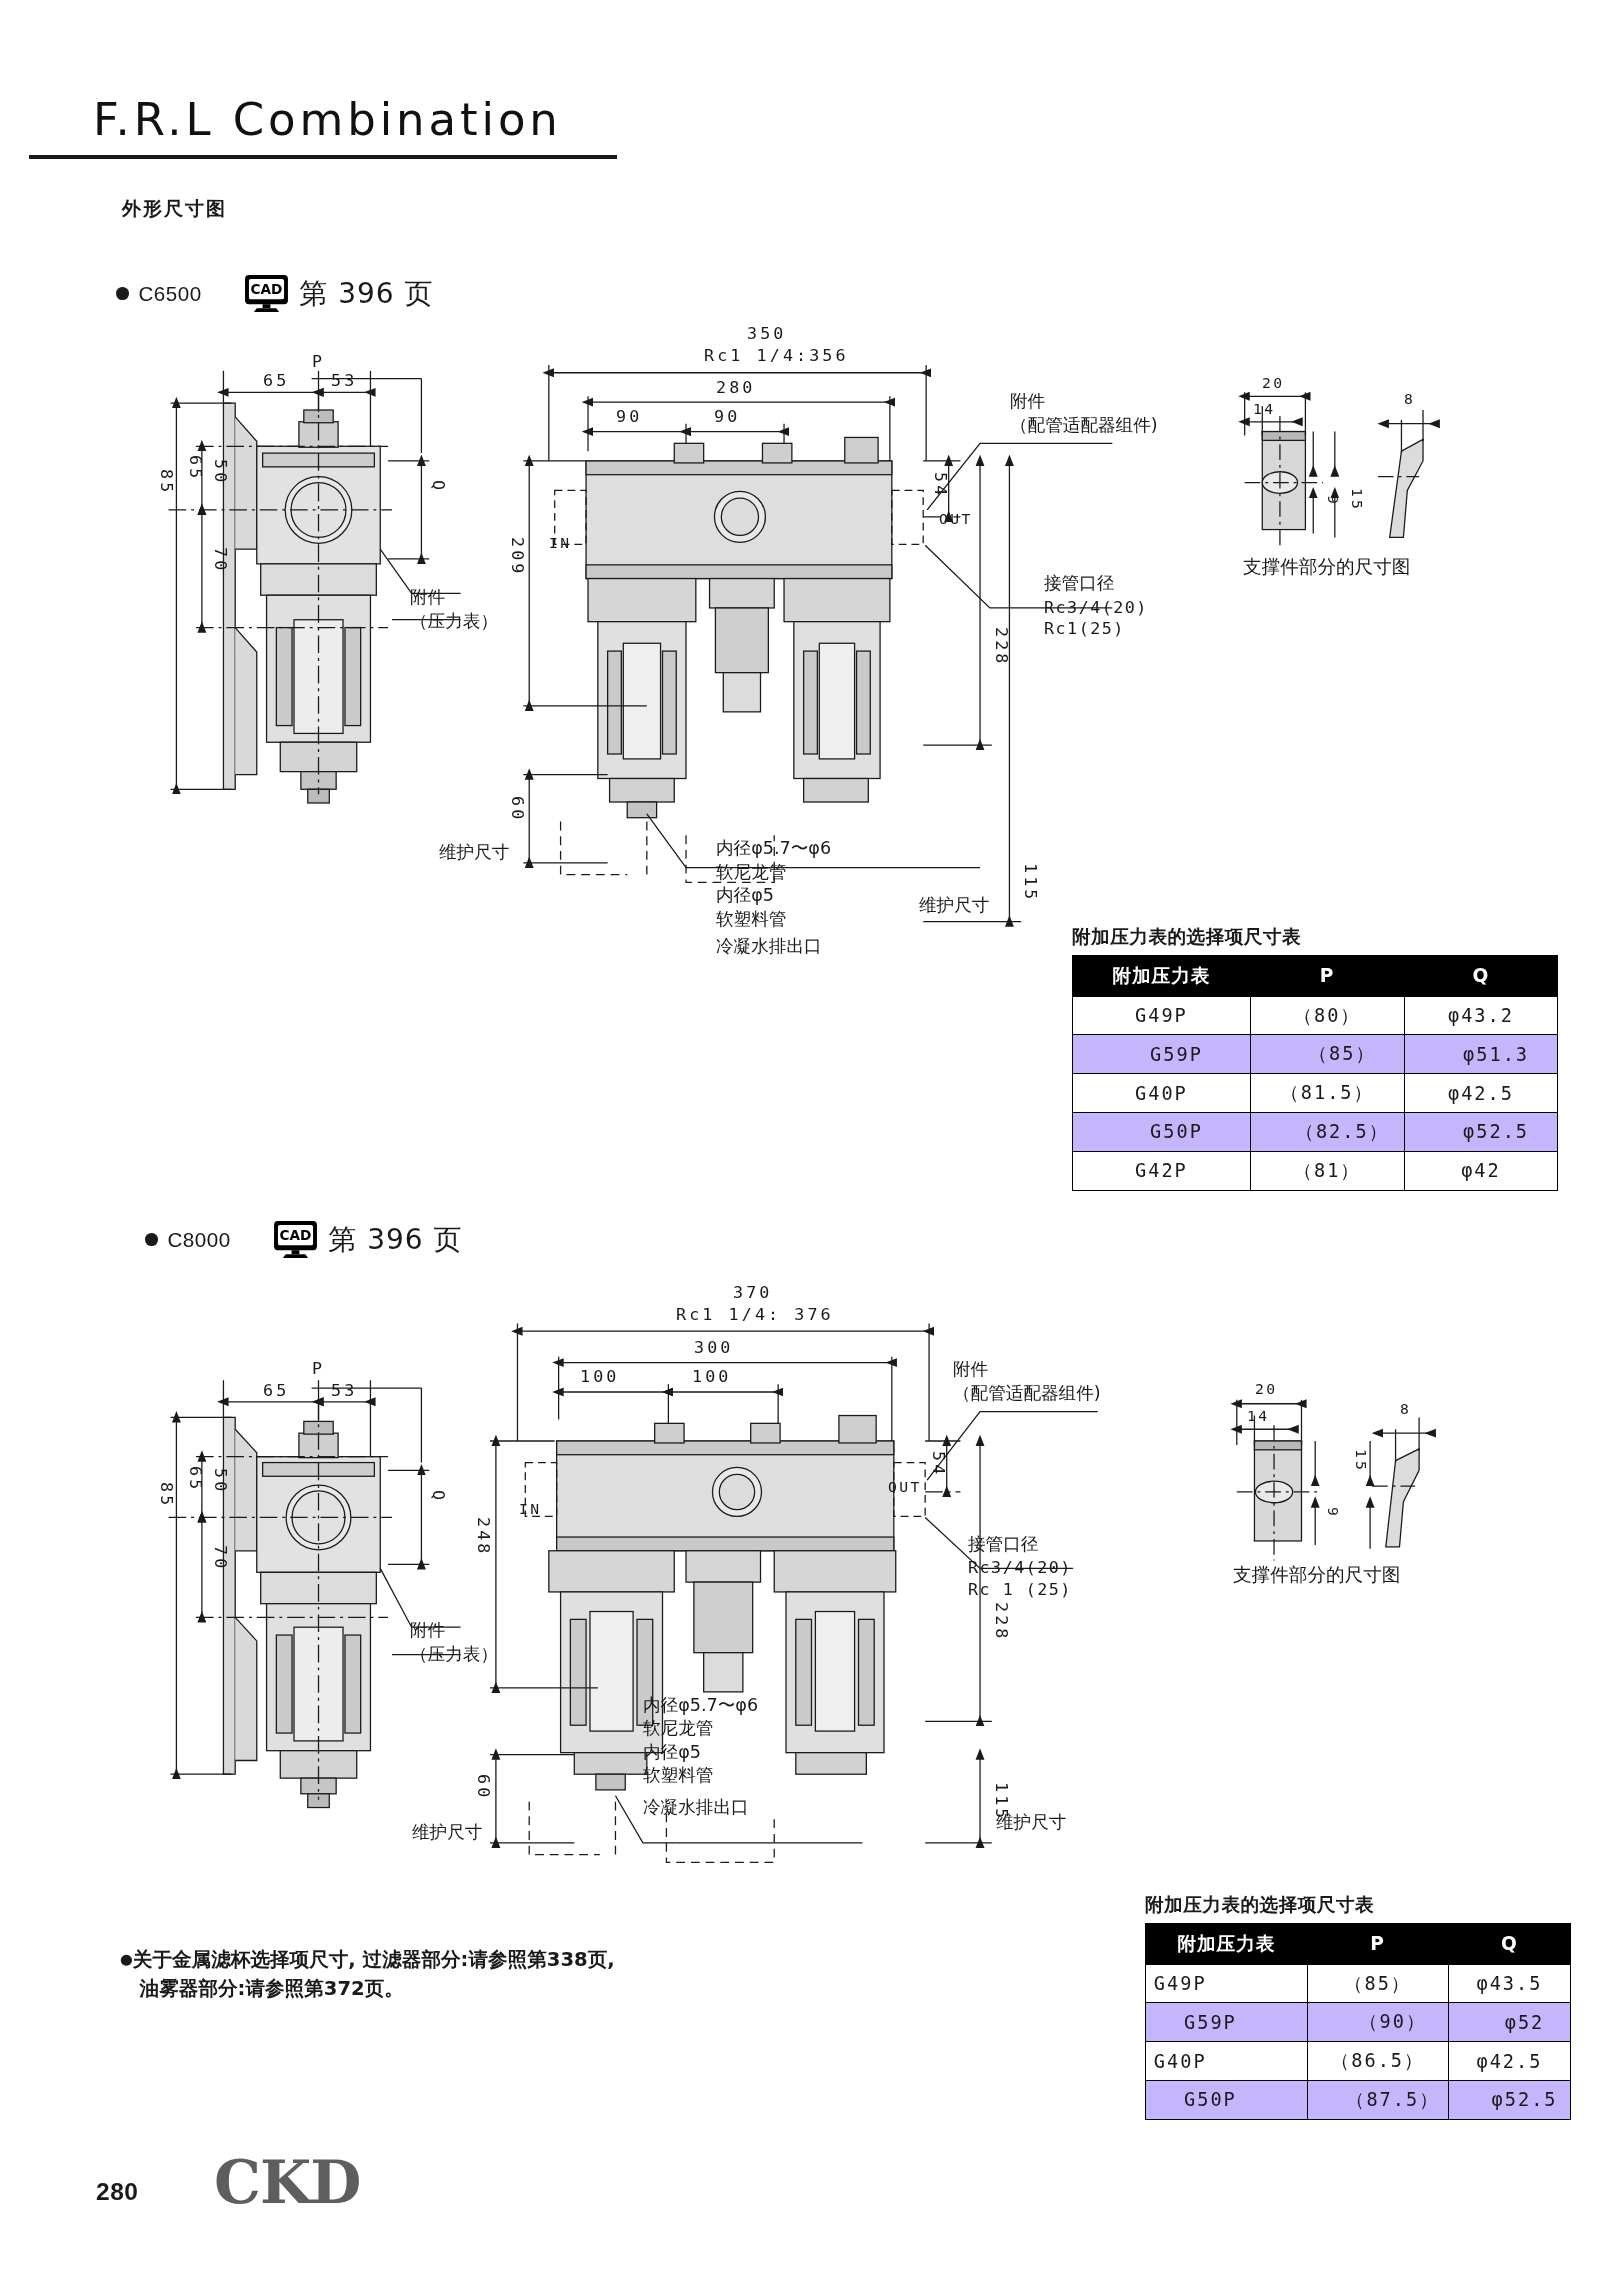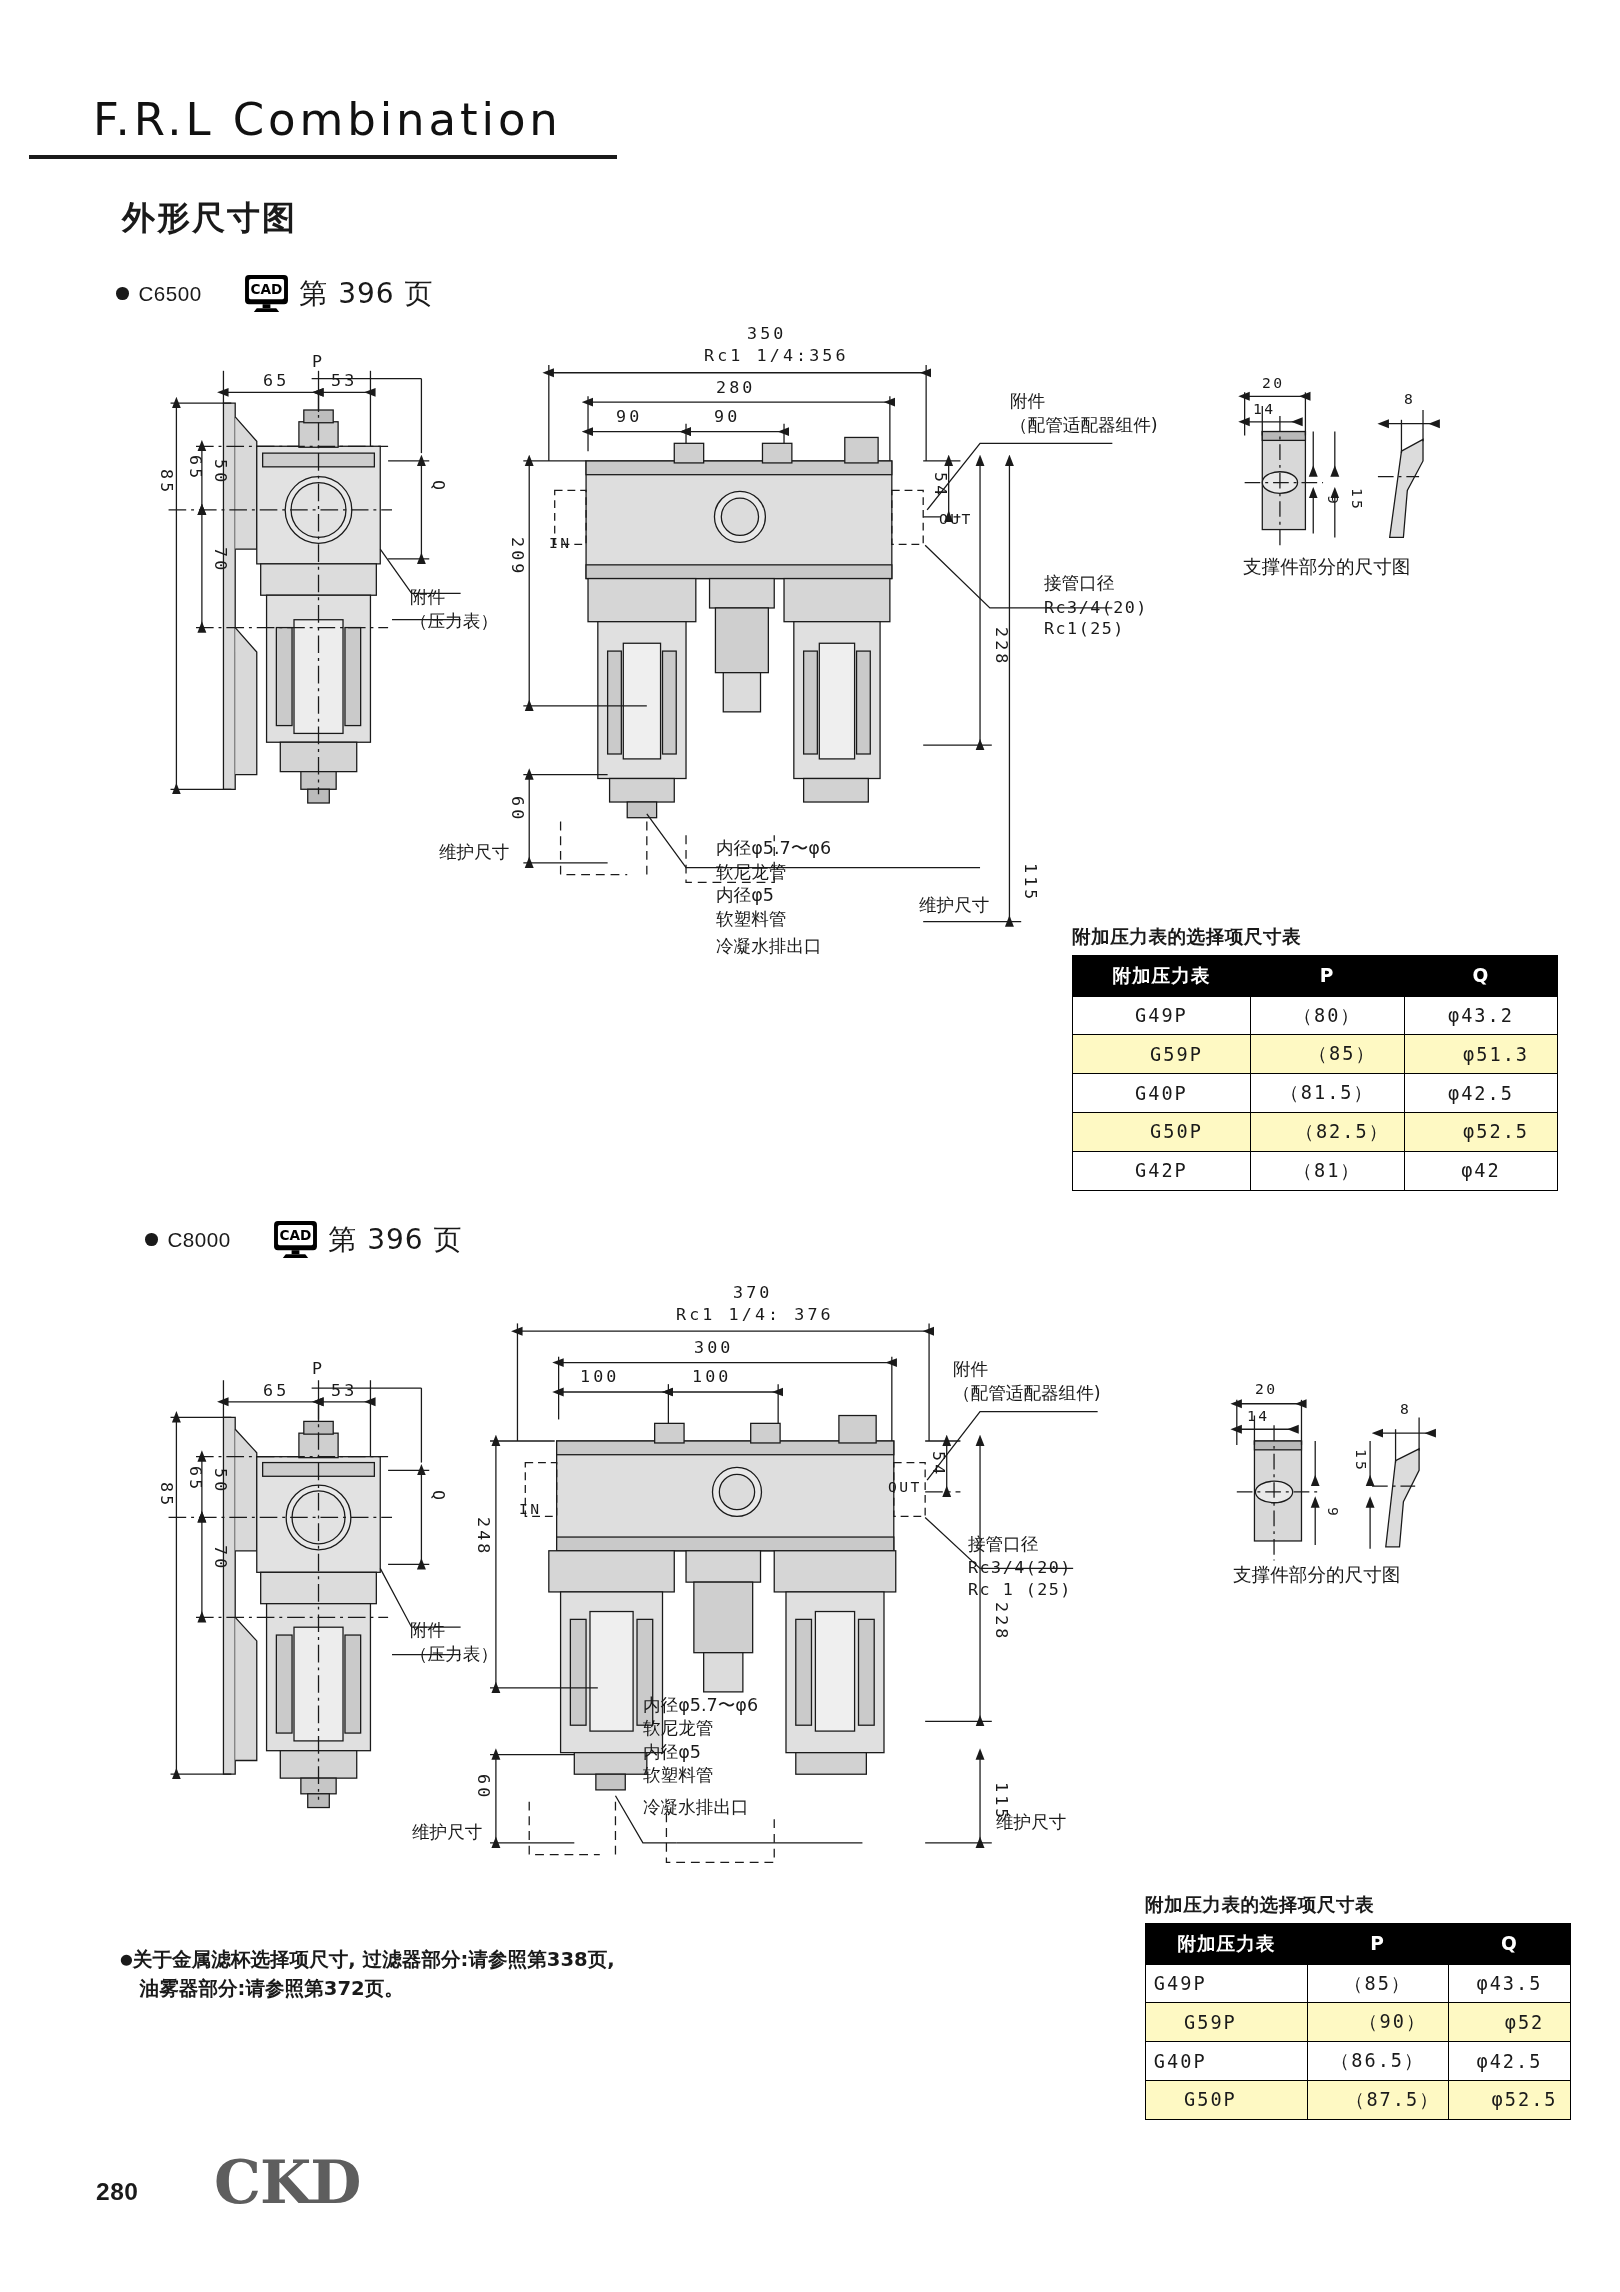--- a/index.html
+++ b/index.html
@@ -18,21 +18,21 @@
     position:absolute;left:93px;top:93px;
     font-size:45px;letter-spacing:3.9px;font-weight:400;
     color:#111;
     font-family:"DejaVu Sans","Liberation Sans",sans-serif;
   }
   .title-rule{
     position:absolute;left:29px;top:155px;width:588px;height:3.9px;background:#1a1a1a;
   }
   .section-heading{
     position:absolute;left:122px;top:196px;
-    font-size:33px;font-weight:700;letter-spacing:2px;
+    font-size:19px;font-weight:700;letter-spacing:2px;
     font-family:Liberation Mono, monospace;
   }
 
   
   .model-row{position:absolute;display:flex;align-items:center;gap:9.8px;}
   .bullet{
     width:12.7px;height:12.7px;border-radius:50%;background:#1a1a1a;display:inline-block;
   }
   .model-label{font-size:20.6px;letter-spacing:0.5px;}
   .cad-icon{width:45px;height:39px;position:relative;display:inline-block;margin-left:33px;}
@@ -69,21 +69,21 @@
   table.spec{border-collapse:collapse;}
   table.spec th{
     background:#000;color:#fff;font-size:18.6px;font-weight:700;
     padding:6.9px 5.9px;border:1px solid #000;letter-spacing:1px;
     font-family:"DejaVu Sans","Liberation Sans",sans-serif;
   }
   table.spec td{
     border:1px solid #000;font-size:18.6px;padding:5.9px 7.8px;text-align:center;
     font-family:"DejaVu Sans Mono","Liberation Mono",monospace;letter-spacing:2px;
   }
-  table.spec tr.alt td{background:#fef9c3;padding-left:38px;}
+  table.spec tr.alt td{background:#c4b5fd;padding-left:38px;}
   table.spec td.first{text-align:center;}
 
   
   .bottom-note{
     position:absolute;font-size:19.6px;line-height:1.5;
     font-family:"DejaVu Sans","Liberation Sans",sans-serif;font-weight:600;
   }
   .bottom-note .b{font-size:14.7px;vertical-align:2px;}
 
   

